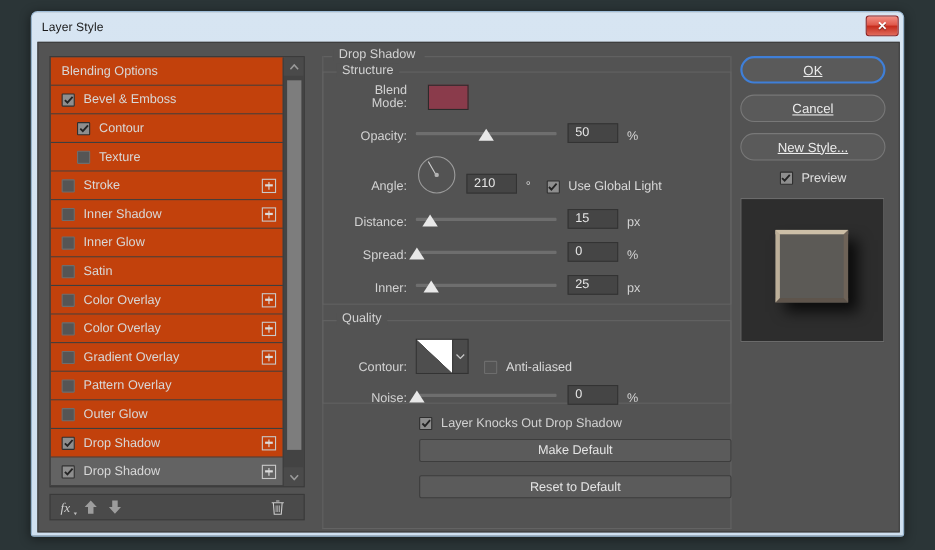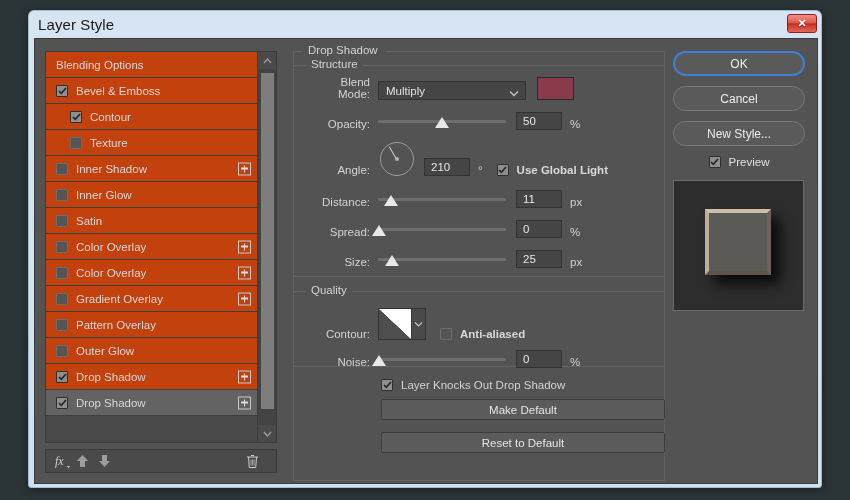--- a/index.html
+++ b/index.html
@@ -20,21 +20,21 @@
     border-radius: 6px 6px 3px 3px;
     box-shadow: 0 2px 10px rgba(0,0,0,.45);
     padding: 0;
   }
   .titlebar {
     height: 27px;
     position: relative;
     display: flex; align-items: center;
   }
   .title-text {
-    font-size: 15px;
+    font-size: 11px;
     color: #1a1a1a;
     margin-left: 9px;
     letter-spacing: .1px;
   }
   .close-btn {
     position: absolute; right: 4px; top: 3px;
     width: 30px; height: 19px;
     border-radius: 3px;
     border: 1px solid #8d2020;
     background: linear-gradient(180deg,#f28f85 0%,#e05a4c 45%,#c62c1d 52%,#e06a5b 100%);
@@ -278,21 +278,21 @@
     position: absolute; left: 50%; top: 50%;
     width: 4px; height: 4px; border-radius: 50%;
     background: #b4b4b4;
     transform: translate(-50%,-50%);
   }
   .inline-check {
     display: flex; align-items: center;
     margin-left: 14px;
     cursor: pointer;
   }
-  .inline-check .lbl { font-size: 11.5px; color: #d8d8d8; font-weight: bold; }
+  .inline-check .lbl { font-size: 11.5px; color: #d8d8d8; }
 
   .contour-box {
     width: 48px; height: 32px;
     border: 1px solid #333;
     background: #4a4a4a;
     display: flex;
     position: relative;
     cursor: pointer;
   }
   .contour-thumb {
@@ -326,20 +326,21 @@
   .pill {
     width: 132px; height: 25px;
     border-radius: 13px;
     background: #5a5a5a;
     border: 1px solid #787878;
     color: #ececec;
     font-size: 12px;
     display: flex; align-items: center; justify-content: center;
     margin-bottom: 10px;
     cursor: pointer;
+    text-decoration: underline;
   }
   .pill.primary { border: 2px solid #3f7fd8; }
   .preview-check {
     display: flex; align-items: center; justify-content: center;
     margin: 3px 0 12px 0;
     cursor: pointer;
   }
   .preview-thumb {
     width: 131px; height: 131px;
     background: #2d2d2d;
@@ -391,20 +392,25 @@
                 </svg>
               </span>
               <span class="fx-label">Contour</span>
             </div>
             <div class="fx-row indent">
               <span class="cbx off"></span>
               <span class="fx-label">Texture</span>
             </div>
             <div class="fx-row">
               <span class="cbx off"></span>
+              <span class="fx-label">Stroke</span>
+              <span class="plus-btn"></span>
+            </div>
+            <div class="fx-row">
+              <span class="cbx off"></span>
               <span class="fx-label">Inner Shadow</span>
               <span class="plus-btn"></span>
             </div>
             <div class="fx-row">
               <span class="cbx off"></span>
               <span class="fx-label">Inner Glow</span>
             </div>
             <div class="fx-row">
               <span class="cbx off"></span>
               <span class="fx-label">Satin</span>
@@ -497,28 +503,20 @@
 
     <div class="center-col">
       <div class="ds-outline"></div>
       <div class="dropshadow-title">Drop Shadow</div>
 
       <div class="group grp-structure">
         <div class="group-title">Structure</div>
 
         <div class="row">
           <div class="row-label">Blend Mode:</div>
-          <div class="select">
-            <span>Multiply</span>
-            <span class="chev">
-              <svg width="10" height="7" viewBox="0 0 10 7">
-                  <path d="M1 1.5 L5 5.5 L9 1.5" stroke="#c8c8c8" stroke-width="1.3" fill="none"></path>
-                </svg>
-            </span>
-          </div>
           <div class="swatch" id="shadow-swatch" style="background: rgb(138, 59, 75);"></div>
         </div>
 
         <div class="row">
           <div class="row-label">Opacity:</div>
           <div class="slider">
             <div class="track"></div>
             <div class="knob" style="left:50%"></div>
           </div>
           <div class="numfield">50</div>
@@ -542,36 +540,36 @@
             <span class="lbl">Use Global Light</span>
           </div>
         </div>
 
         <div class="row">
           <div class="row-label">Distance:</div>
           <div class="slider">
             <div class="track"></div>
             <div class="knob" style="left:10%"></div>
           </div>
-          <div class="numfield">11</div>
+          <div class="numfield">15</div>
           <span class="unit">px</span>
         </div>
 
         <div class="row">
           <div class="row-label">Spread:</div>
           <div class="slider">
             <div class="track"></div>
             <div class="knob" style="left:1%"></div>
           </div>
           <div class="numfield">0</div>
           <span class="unit">%</span>
         </div>
 
         <div class="row" style="margin-bottom:0;">
-          <div class="row-label">Size:</div>
+          <div class="row-label">Inner:</div>
           <div class="slider">
             <div class="track"></div>
             <div class="knob" style="left:11%"></div>
           </div>
           <div class="numfield">25</div>
           <span class="unit">px</span>
         </div>
       </div>
 
       <div class="group grp-quality">

